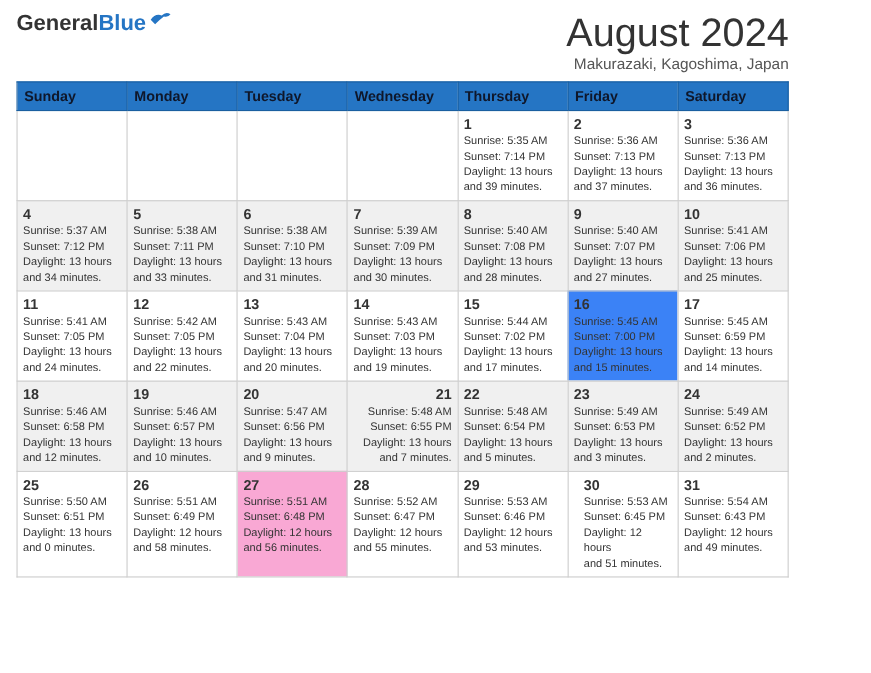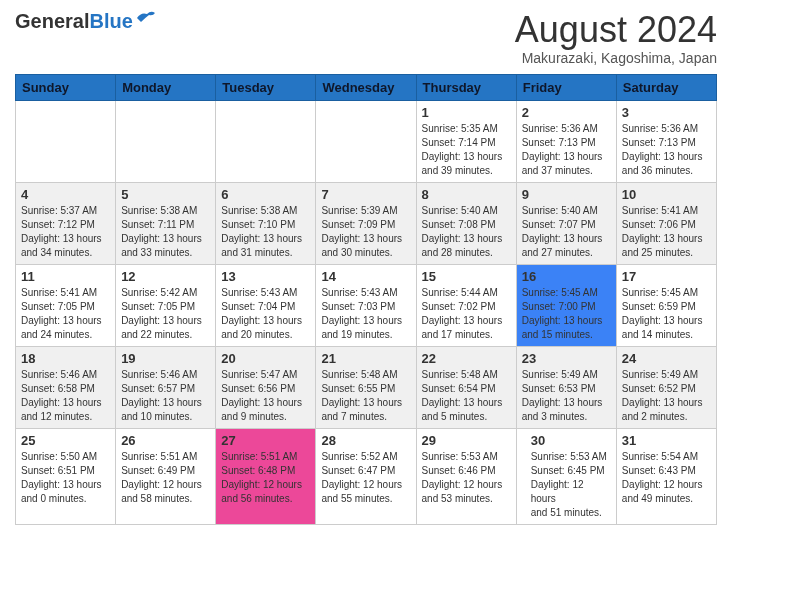--- a/index.html
+++ b/index.html
@@ -200,21 +200,21 @@
             <div class="day-info">Sunrise: 5:46 AM<br>Sunset: 6:58 PM<br>Daylight: 13 hours<br>and 12 minutes.</div>
           </td>
           <td style="background: rgb(240, 240, 240);">
             <span class="day-number">19</span>
             <div class="day-info">Sunrise: 5:46 AM<br>Sunset: 6:57 PM<br>Daylight: 13 hours<br>and 10 minutes.</div>
           </td>
           <td style="background: rgb(240, 240, 240);">
             <span class="day-number">20</span>
             <div class="day-info">Sunrise: 5:47 AM<br>Sunset: 6:56 PM<br>Daylight: 13 hours<br>and 9 minutes.</div>
           </td>
-          <td style="background: rgb(240, 240, 240);">
+          <td style="background: rgb(240, 240, 240); text-align: right;">
             <span class="day-number">21</span>
             <div class="day-info">Sunrise: 5:48 AM<br>Sunset: 6:55 PM<br>Daylight: 13 hours<br>and 7 minutes.</div>
           </td>
           <td style="background: rgb(240, 240, 240);">
             <span class="day-number">22</span>
             <div class="day-info">Sunrise: 5:48 AM<br>Sunset: 6:54 PM<br>Daylight: 13 hours<br>and 5 minutes.</div>
           </td>
           <td style="background: rgb(240, 240, 240);">
             <span class="day-number">23</span>
             <div class="day-info">Sunrise: 5:49 AM<br>Sunset: 6:53 PM<br>Daylight: 13 hours<br>and 3 minutes.</div>
@@ -226,21 +226,21 @@
         </tr>
         <tr>
           <td style="background: rgb(255, 255, 255);">
             <span class="day-number">25</span>
             <div class="day-info">Sunrise: 5:50 AM<br>Sunset: 6:51 PM<br>Daylight: 13 hours<br>and 0 minutes.</div>
           </td>
           <td style="background: rgb(255, 255, 255);">
             <span class="day-number">26</span>
             <div class="day-info">Sunrise: 5:51 AM<br>Sunset: 6:49 PM<br>Daylight: 12 hours<br>and 58 minutes.</div>
           </td>
-          <td style="background: #ec4899;">
+          <td style="background: #f9a8d4;">
             <span class="day-number">27</span>
             <div class="day-info">Sunrise: 5:51 AM<br>Sunset: 6:48 PM<br>Daylight: 12 hours<br>and 56 minutes.</div>
           </td>
           <td style="background: rgb(255, 255, 255);">
             <span class="day-number">28</span>
             <div class="day-info">Sunrise: 5:52 AM<br>Sunset: 6:47 PM<br>Daylight: 12 hours<br>and 55 minutes.</div>
           </td>
           <td style="background: rgb(255, 255, 255);">
             <span class="day-number">29</span>
             <div class="day-info">Sunrise: 5:53 AM<br>Sunset: 6:46 PM<br>Daylight: 12 hours<br>and 53 minutes.</div>

